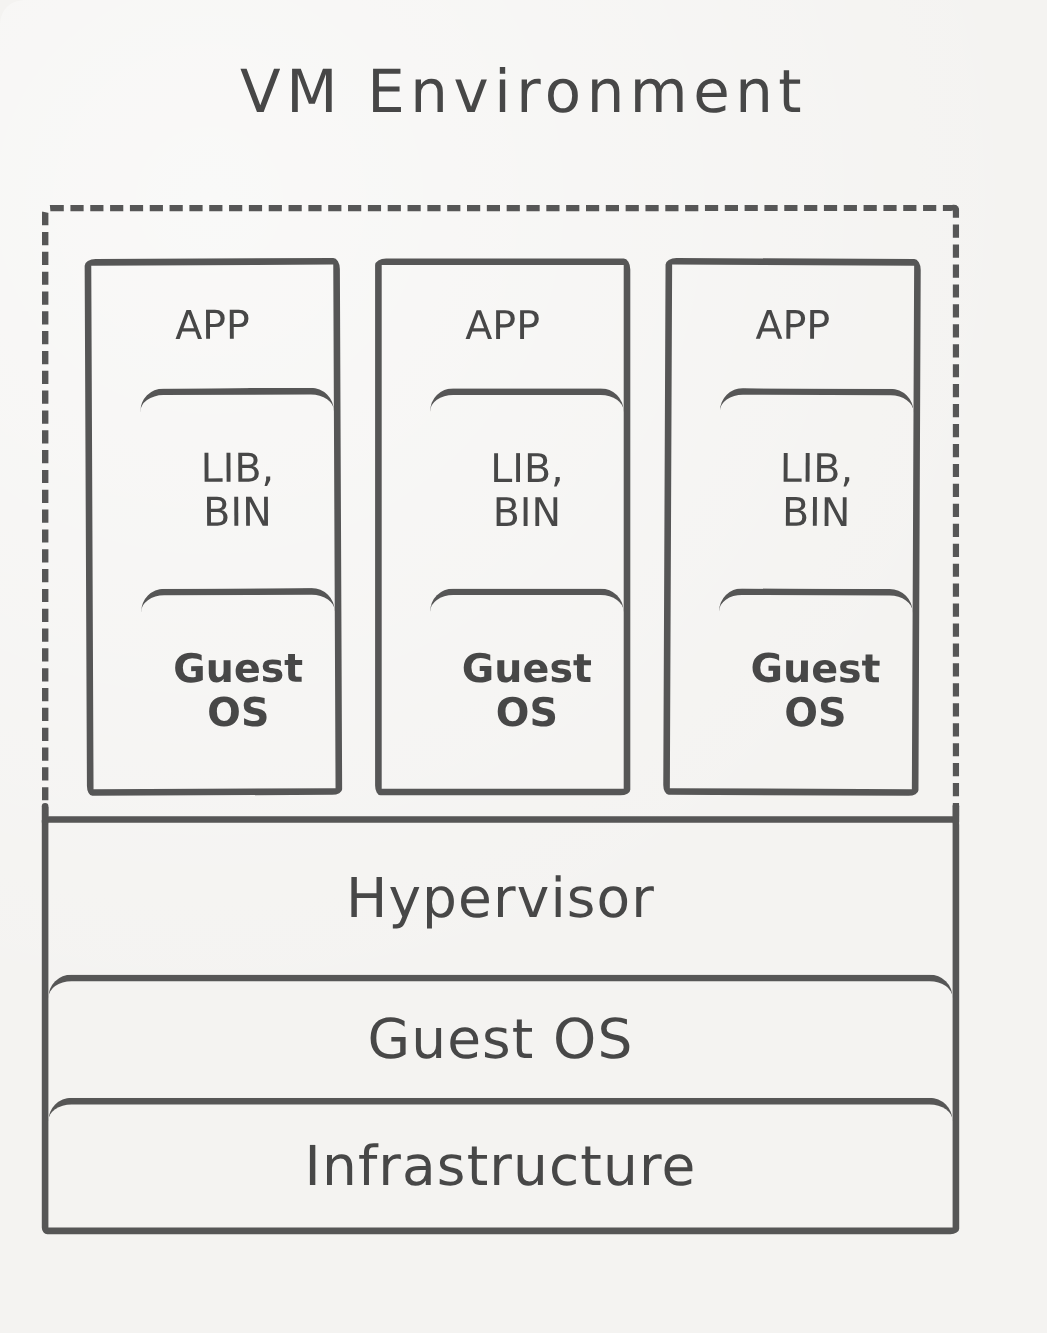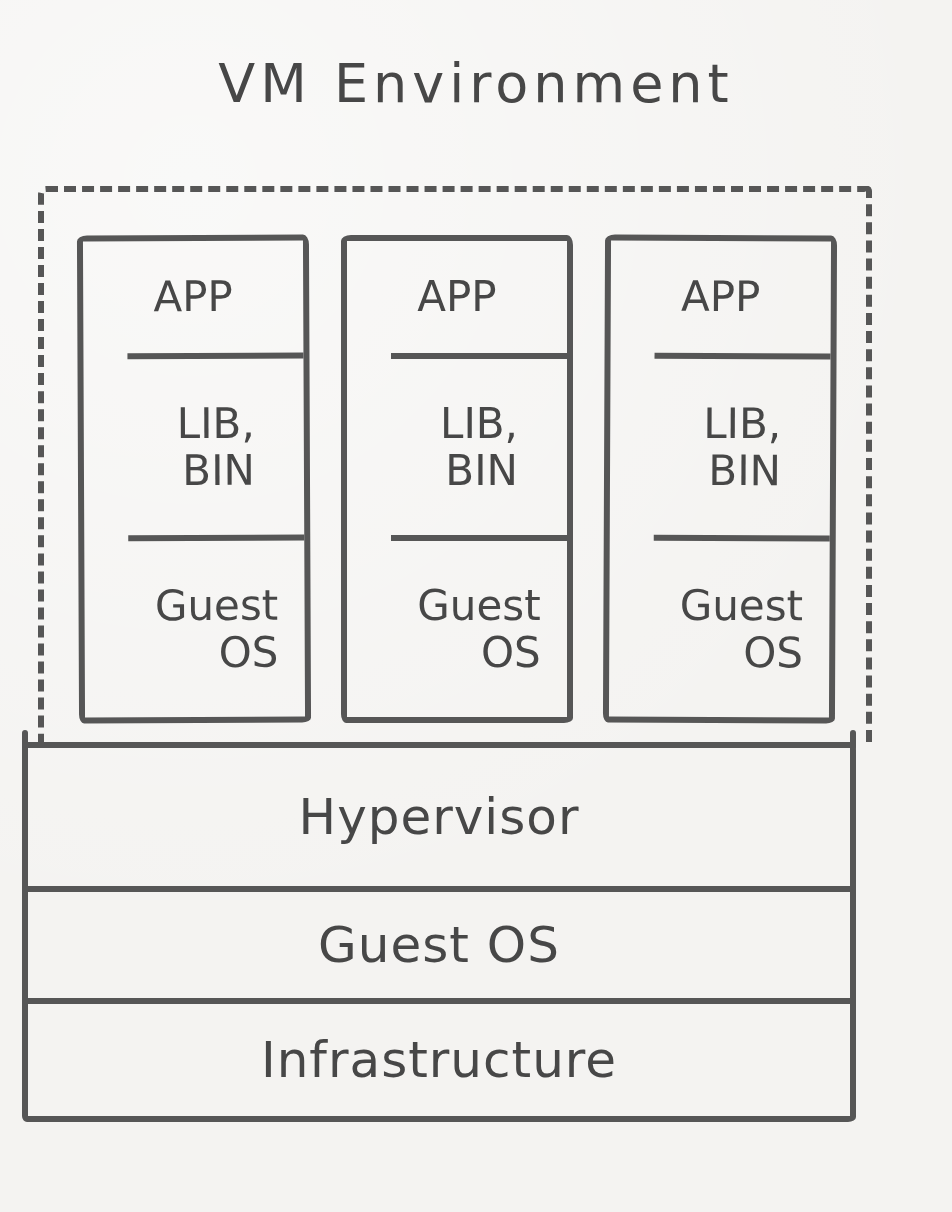--- a/index.html
+++ b/index.html
@@ -1,15 +1,15 @@
 <!DOCTYPE html>
 <html style="--ink: #565656; --text: #474747; --paper: #f4f3f1;"><head>
 <meta charset="utf-8">
 <style>
-  * { box-sizing: border-box; margin: 0; padding: 0; }
+  * { box-sizing: border-box; margin: 0; padding: 0; border-radius: 21px; }
 
   html, body { width: 952px; height: 1212px; }
 
   body {
     background: var(--paper, #f4f3f1);
     color: var(--text, #474747);
     font-family: "DejaVu Sans", "Liberation Sans", sans-serif;
     overflow: hidden;
   }
 
@@ -63,34 +63,34 @@
     border-radius: 10px 6px 9px 5px / 6px 10px 5px 9px;
     background: transparent;
   }
   .vm-column.tilt-l { transform: rotate(-0.25deg); }
   .vm-column.tilt-r { transform: rotate(0.25deg); }
 
   .vm-cell {
     display: flex;
     align-items: center;
     justify-content: center;
-    text-align: right;
+    text-align: center;
     white-space: pre-line;
-    font-size: 42px;
+    font-size: 36px;
     line-height: 1.12;
   }
   .vm-cell + .vm-cell { border-top: 6px solid var(--ink, #565656); margin-left: 44px; }
   .vm-cell.app     { flex: 0 0 112px; }
   .vm-cell.libbin  { flex: 1 1 0; }
-  .vm-cell.guestos { flex: 1 1 0; }
+  .vm-cell.guestos { flex: 1 1 0; font-weight: bold; }
 
   
   .host-stack {
     position: absolute;
-    left: 22px;
+    left: 38px;
     top: 742px;
     width: 834px;
     height: 380px;
     border: 6px solid var(--ink, #565656);
     border-radius: 6px 4px 8px 5px / 4px 8px 5px 6px;
     display: flex;
     flex-direction: column;
   }
   
   .host-stack::before,

